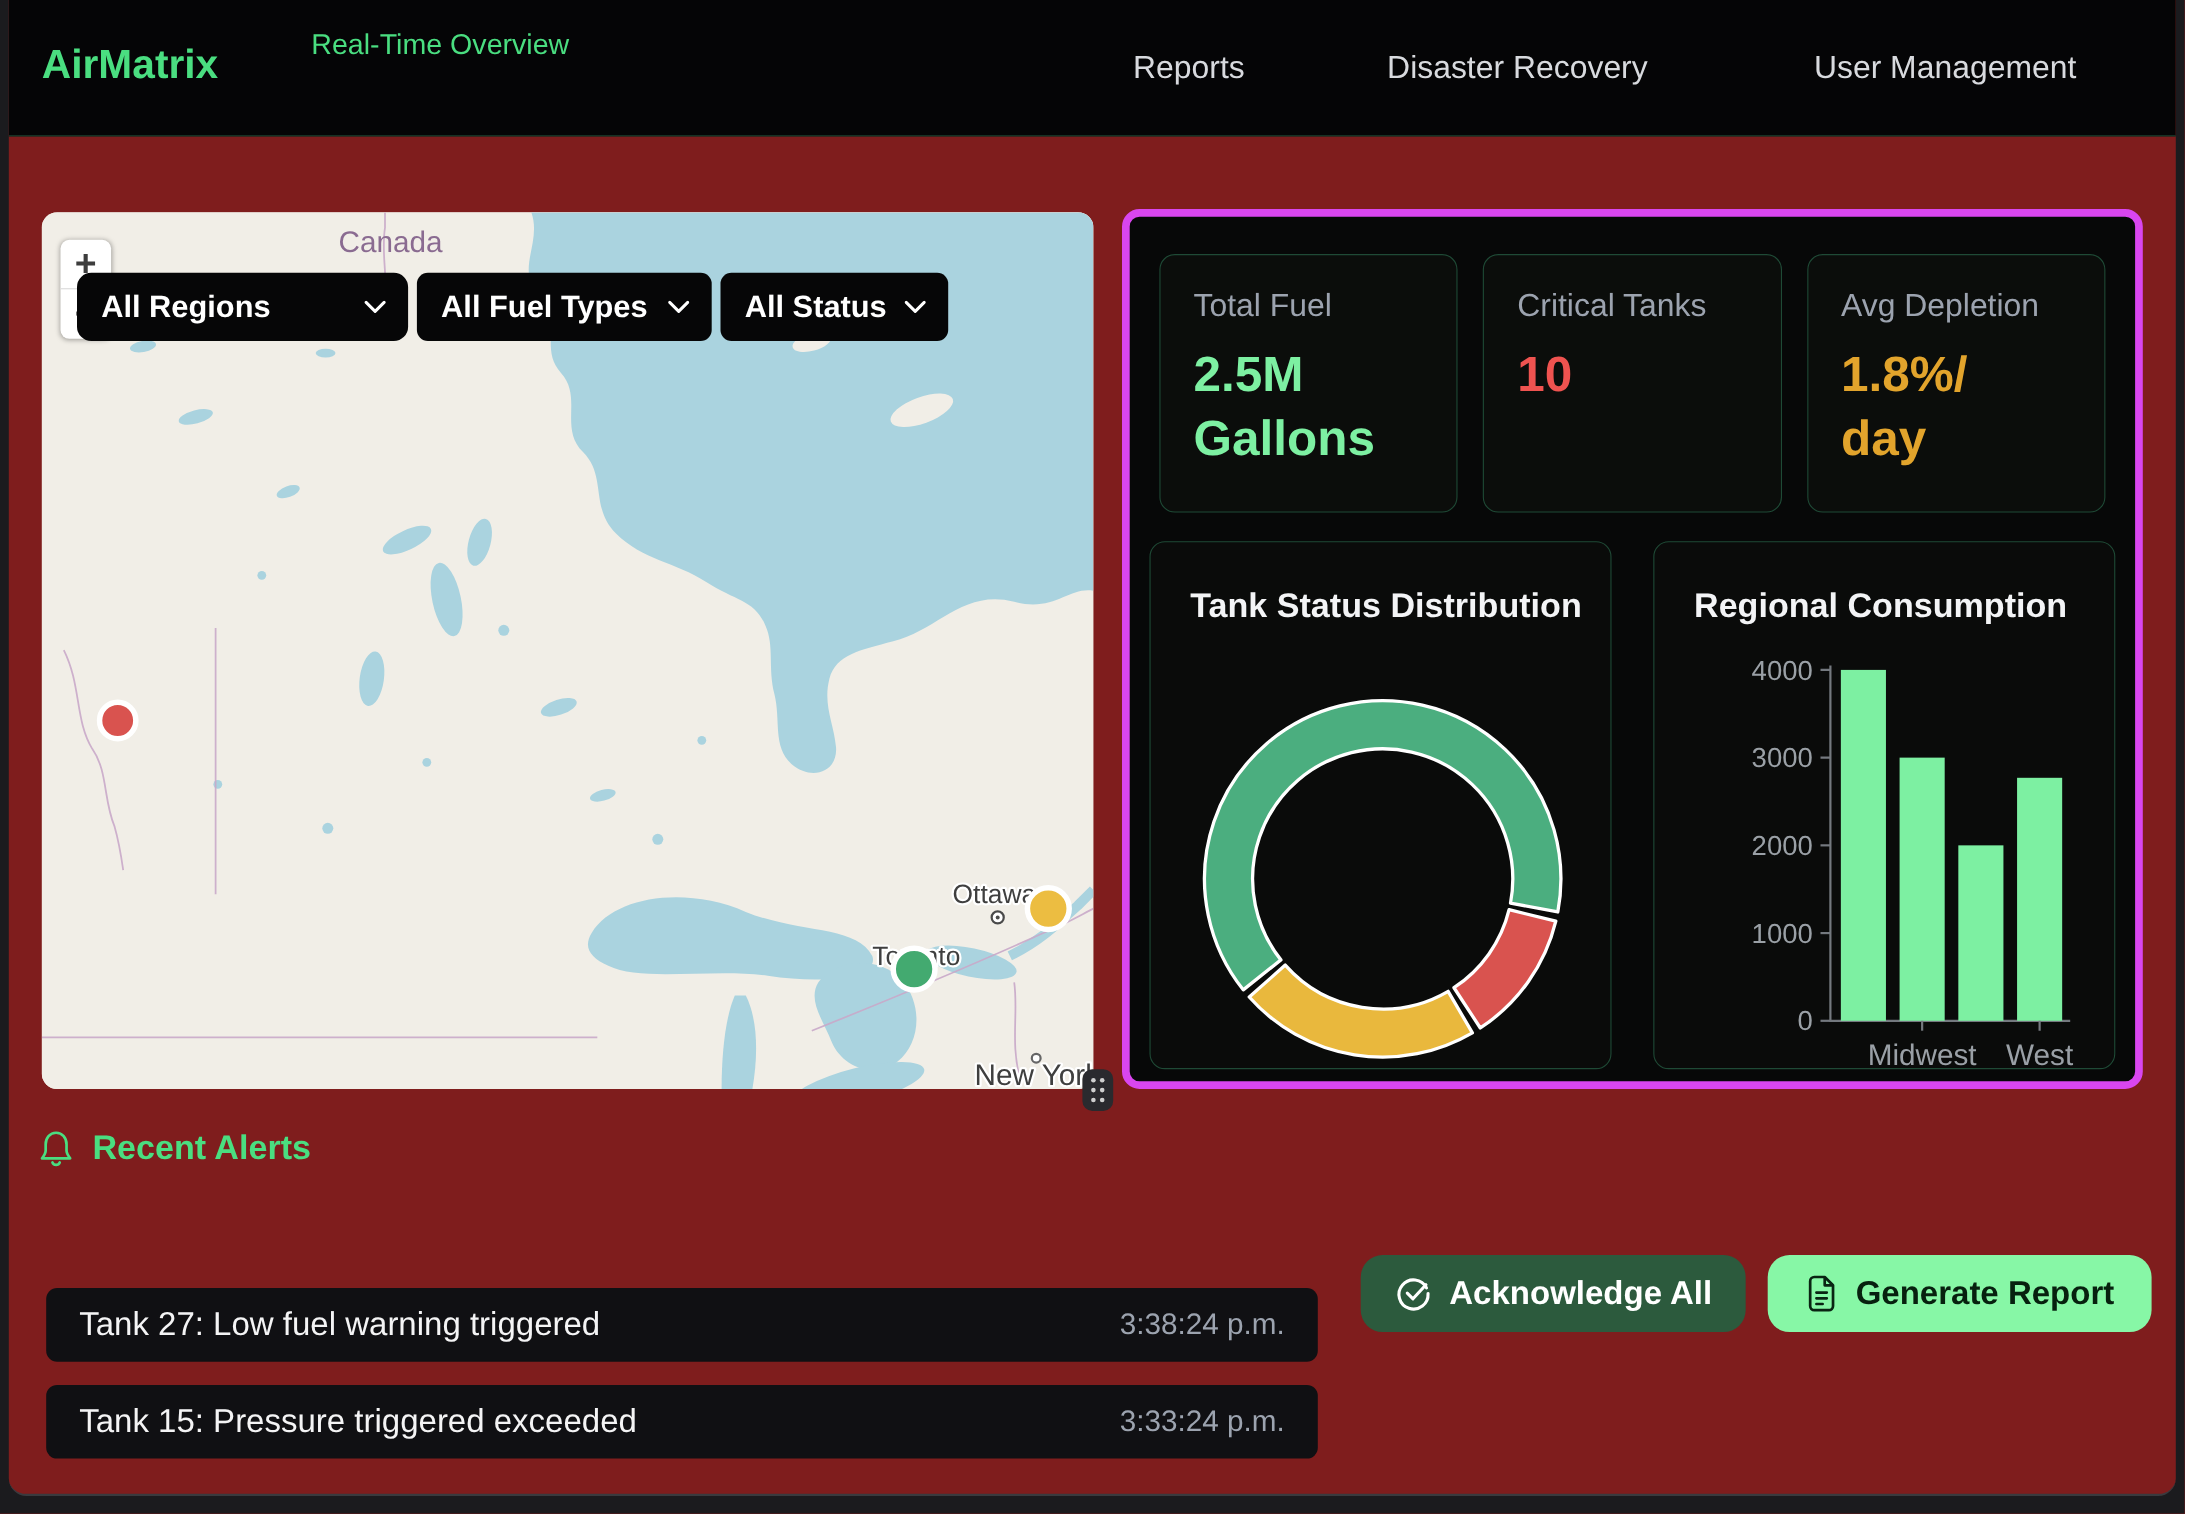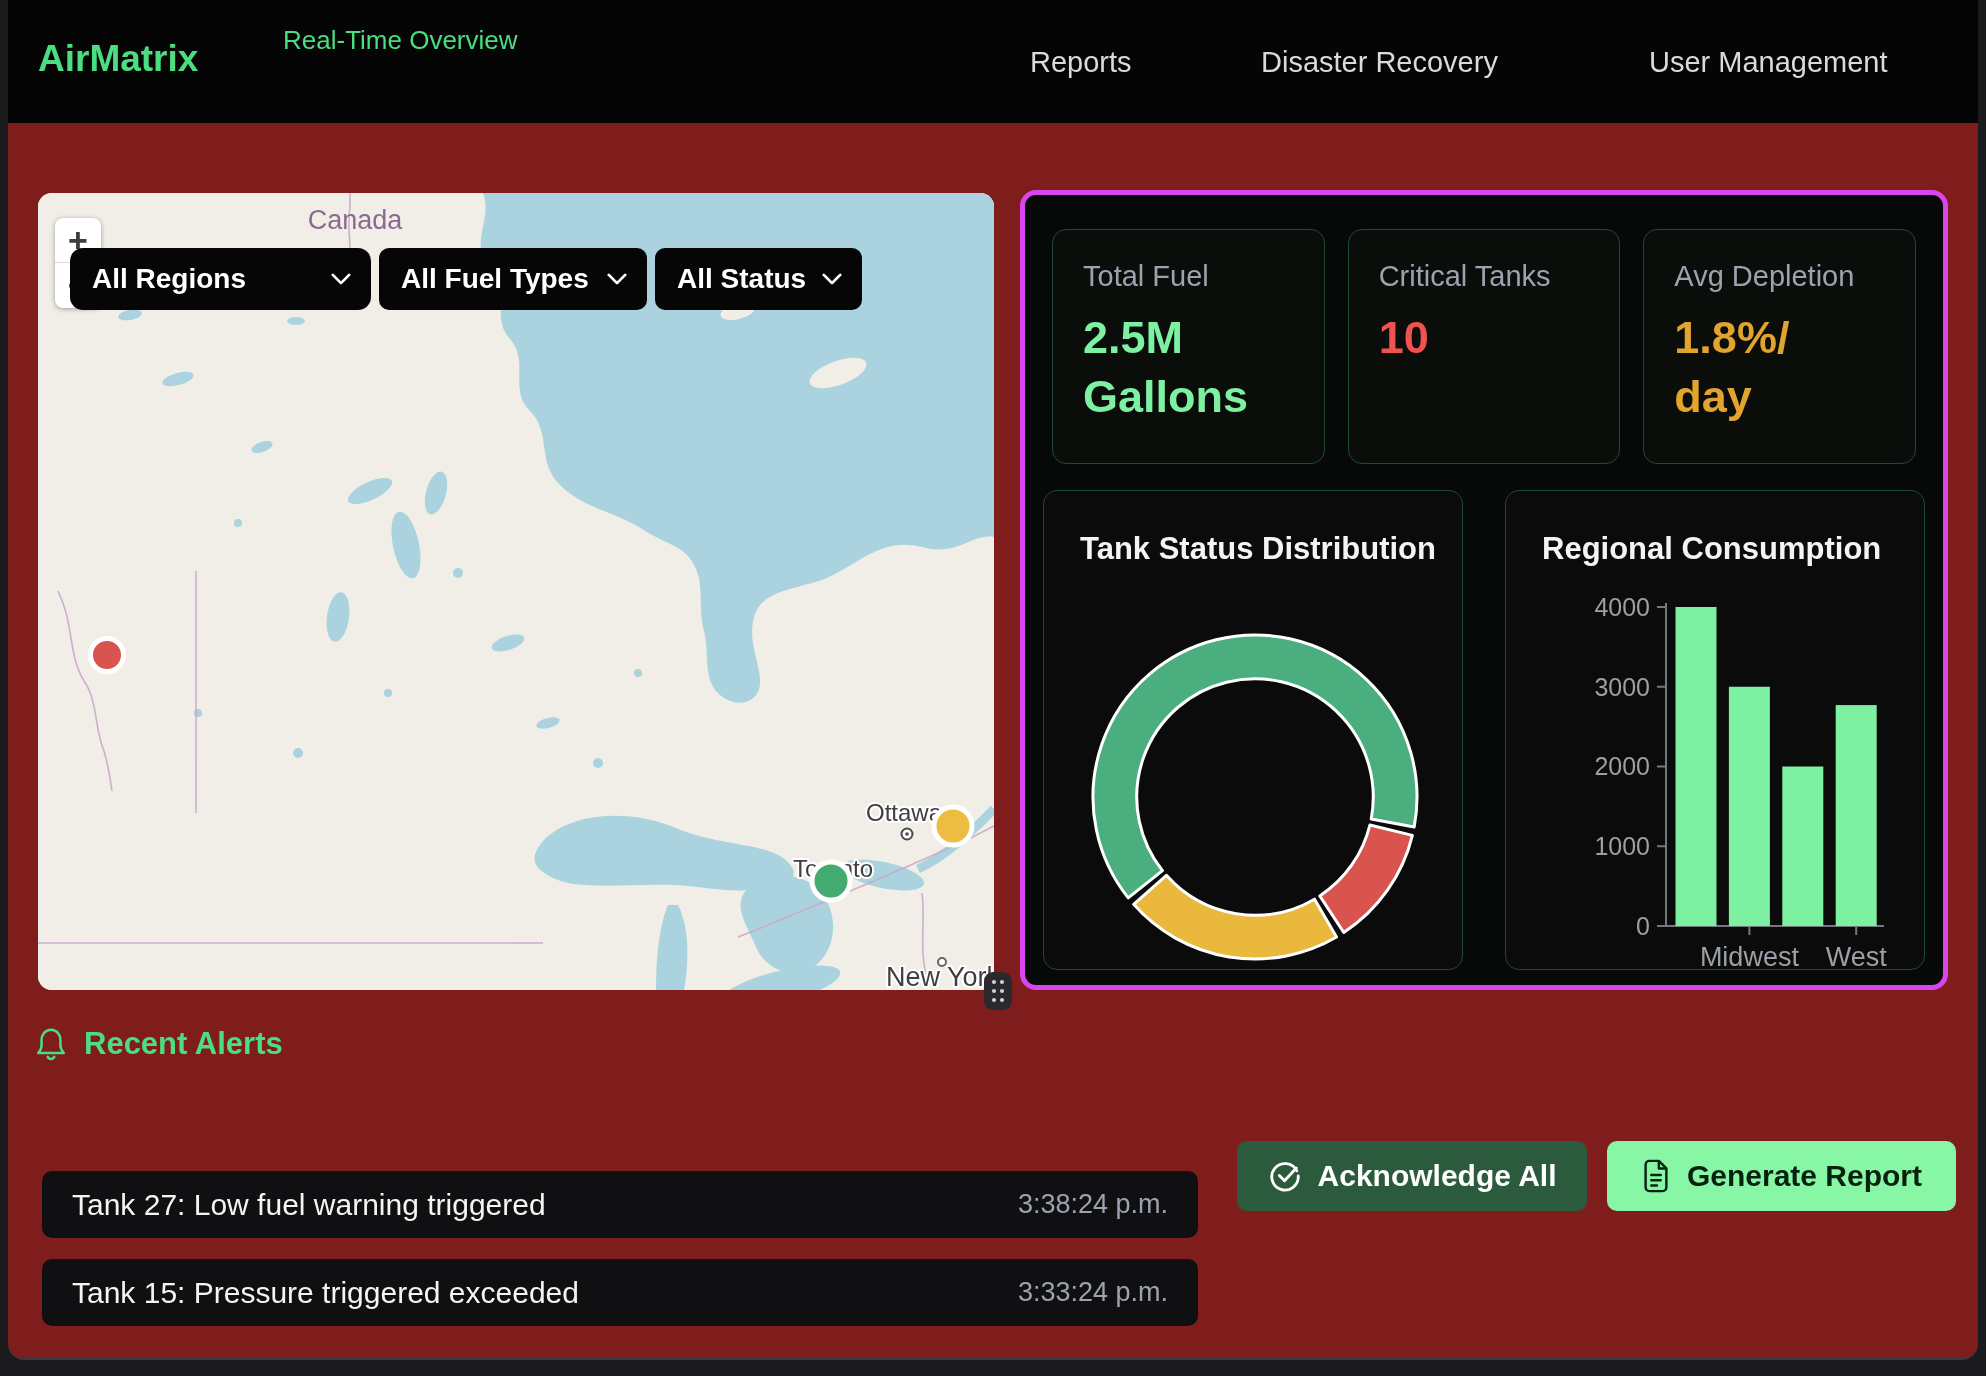--- a/index.html
+++ b/index.html
@@ -22,41 +22,41 @@
   .halo{paint-order:stroke;stroke:#ffffff;stroke-width:4px;stroke-linejoin:round;}
   .zoomctl{position:absolute;left:17px;top:25px;width:46px;height:90px;background:#ffffff;border-radius:8px;box-shadow:0 1px 5px rgba(0,0,0,.35);z-index:1;overflow:hidden;}
   .zbtn{height:44px;display:flex;align-items:center;justify-content:center;color:#3d3d3d;font-size:34px;font-weight:700;cursor:pointer;}
   .zbtn.zi{border-bottom:1px solid #d9d9d9;}
   .filters{position:absolute;left:32px;top:55px;display:flex;gap:8px;z-index:2;}
   .filter{height:62px;background:#060607;border-radius:10px;color:#ffffff;font-size:28px;font-weight:600;display:flex;align-items:center;justify-content:space-between;padding:0 20px 0 22px;box-sizing:border-box;cursor:pointer;}
   .f1{width:301px;border-radius:13px;} .f2{width:268px;} .f3{width:207px;}
   .drag-handle{position:absolute;left:976px;top:972px;width:28px;height:38px;background:#2a2a2e;border-radius:9px;z-index:5;display:flex;align-items:center;justify-content:center;cursor:grab;}
 
   
-  .right-panel{position:absolute;left:1012px;top:190px;width:928px;height:800px;border:5px solid #d946ef;border-radius:16px;box-sizing:border-box;background:#070808;}
+  .right-panel{position:absolute;left:1012px;top:190px;width:928px;height:800px;border:7px solid #d946ef;border-radius:16px;box-sizing:border-box;background:#070808;}
   .stats{display:flex;gap:23px;padding:34px 27px 0 27px;}
   .stat-card{flex:1;height:235px;background:#0b0d0b;border:1px solid #1f4a36;border-radius:14px;box-sizing:border-box;padding:30px 10px 0 30px;}
   .stat-label{color:#9ca3af;font-size:29px;}
   .stat-value{font-size:45px;font-weight:700;line-height:1.3;margin-top:16px;}
   .v-green{color:#7df0a2;} .v-red{color:#ef5350;} .v-gold{color:#e2a42c;}
   .charts{display:flex;justify-content:space-between;padding:0 18px;margin-top:26px;}
   .chart-card{width:420px;height:480px;background:#0a0b0a;border:1px solid #1f4a36;border-radius:14px;position:relative;box-sizing:border-box;overflow:hidden;}
   .chart-title{position:absolute;left:36px;top:40px;color:#f3f4f6;font-size:31px;font-weight:700;z-index:2;}
   .chart-svg{position:absolute;left:0;top:0;width:420px;height:480px;}
 
   
   .alerts-heading{position:absolute;left:27px;top:1026px;display:flex;align-items:center;gap:17px;justify-content:space-between;}
   .alerts-heading .txt{color:#4ade80;font-size:31px;font-weight:700;}
   .alert-row{position:absolute;left:34px;width:1156px;height:67px;background:#101013;border-radius:10px;display:flex;align-items:center;justify-content:space-between;padding:0 30px;box-sizing:border-box;}
   .ar0{top:1083px;} .ar1{top:1171px;} .ar2{top:1259px;}
   .alert-text{color:#f4f4f5;font-size:30px;}
   .alert-time{color:#9ca3af;font-size:27px;}
 
   
-  .btn{position:absolute;top:1141px;height:70px;border:none;border-radius:10px;display:flex;align-items:center;justify-content:center;gap:16px;font-family:inherit;font-size:30px;font-weight:700;cursor:pointer;}
+  .btn{position:absolute;top:1141px;height:70px;border:none;border-radius:20px;display:flex;align-items:center;justify-content:center;gap:16px;font-family:inherit;font-size:30px;font-weight:700;cursor:pointer;}
   .btn-ack{left:1229px;width:350px;background:#2c5a3d;color:#ffffff;}
   .btn-gen{left:1599px;width:349px;background:#87f7a6;color:#07210f;}
 </style>
 </head>
 <body>
 
 <div class="app">
 
   <div class="header">
     <div class="brand">AirMatrix</div>

